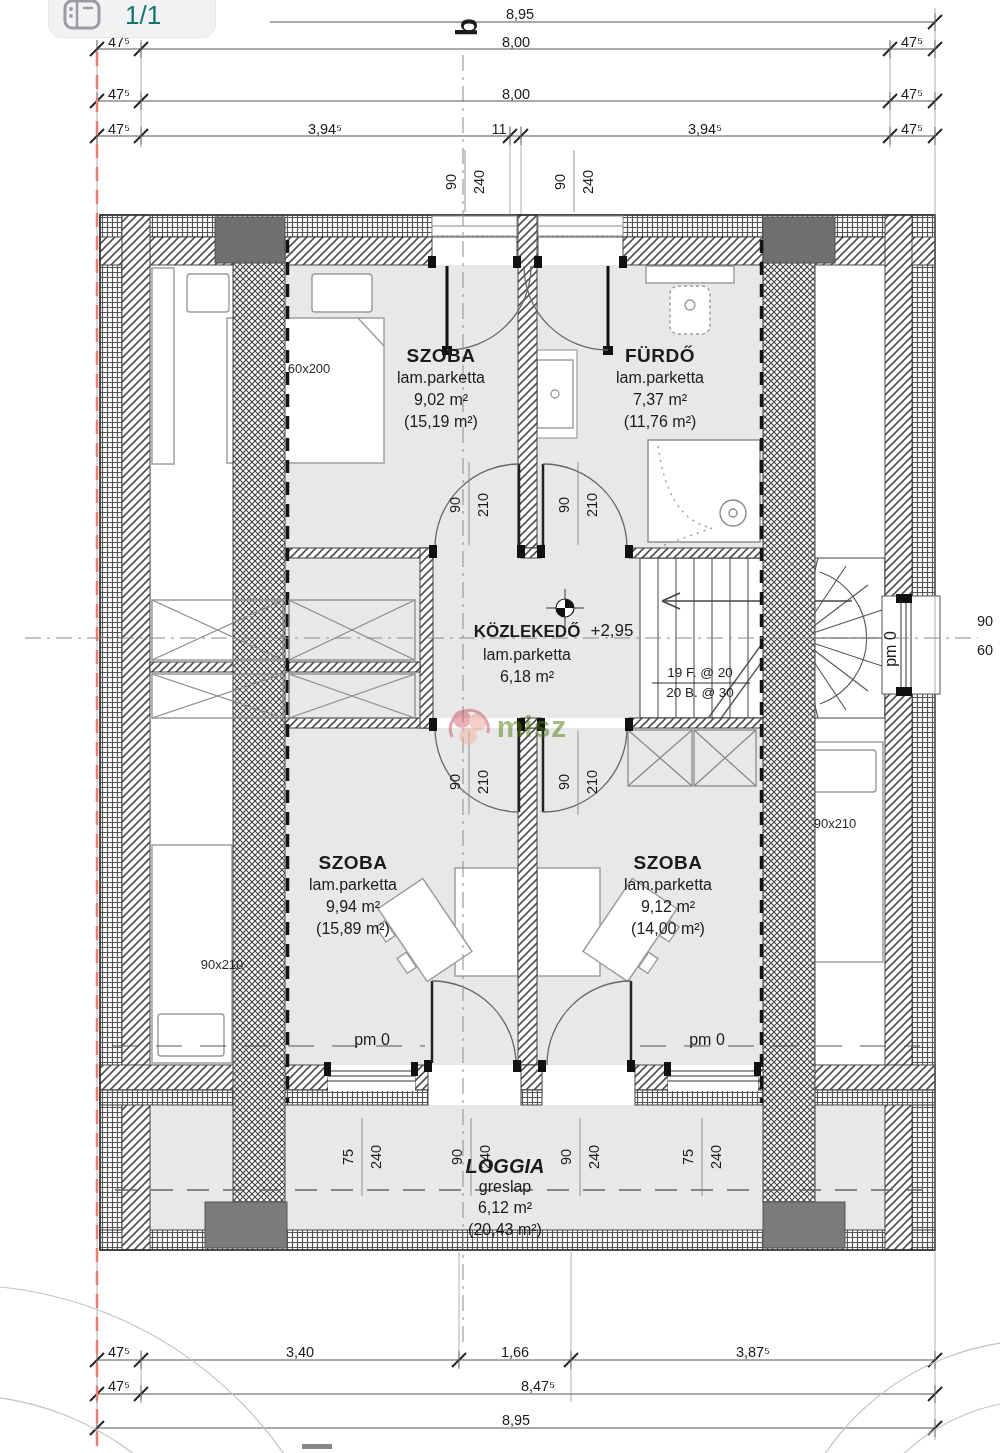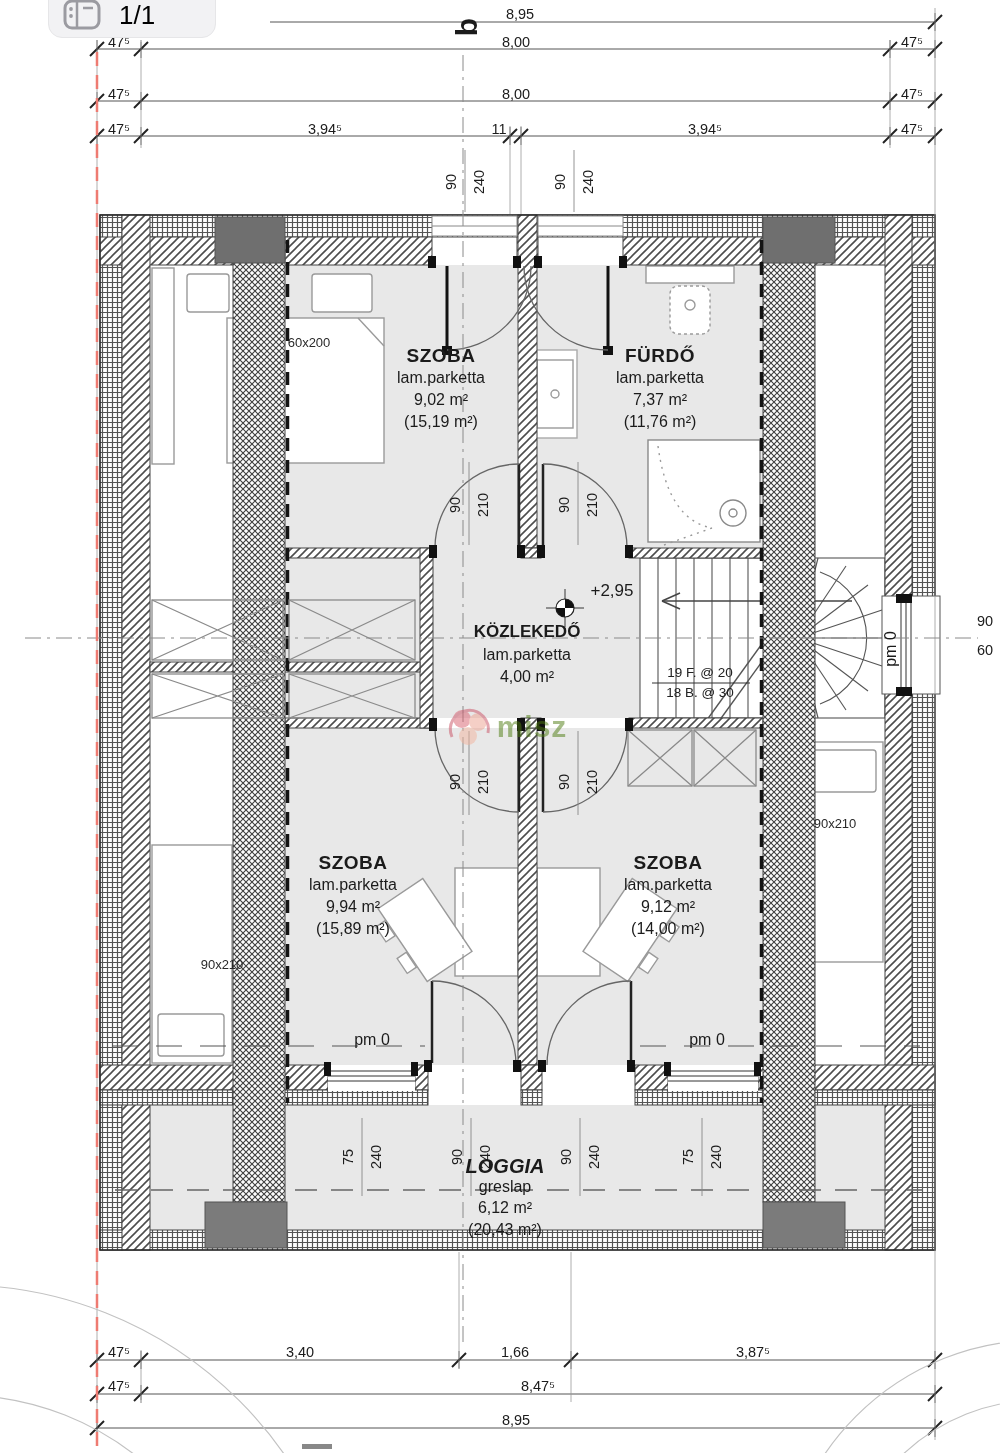--- a/index.html
+++ b/index.html
@@ -9,27 +9,27 @@
   .lbl{position:absolute;transform:translate(-50%,-50%);font-size:14.5px;color:#1b1b1b;
        white-space:nowrap;line-height:1;font-family:"Liberation Sans","DejaVu Sans",sans-serif;}
   .rot{transform:translate(-50%,-50%) rotate(-90deg);}
   .roomname{font-weight:bold;font-size:19px;letter-spacing:.5px;}
   .roomtxt{font-size:16px;}
   .kozname{font-weight:bold;font-size:17px;}
   .logname{font-weight:bold;font-size:20px;font-style:italic;}
   .small{font-size:13px;color:#2a2a2a;}
   .note{font-size:13.5px;color:#222;}
   .pm{font-size:16px;}
-  .lvl{font-size:17px;}
+  .lvl{font-size:17px;margin-top:40px;}
   .bmark{font-size:30px;font-weight:bold;}
   .wm{font-size:30px;color:#4d7c0f;opacity:.5;font-weight:bold;letter-spacing:1px;}
   #toolbar{position:absolute;left:48px;top:-14px;width:168px;height:52px;background:#f2f2f4;
            border:1px solid #e6e6e8;border-radius:14px;display:flex;align-items:flex-end;
            padding:0 14px 6px 14px;box-sizing:border-box;gap:16px;z-index:30;}
-  #pageind{color:#000000;font-size:26px;font-weight:500;}
+  #pageind{color:#0f766e;font-size:26px;font-weight:500;margin-left:6px;}
 </style>
 </head>
 <body>
 
 <div id="stage">
 
 <svg id="drawing" width="1000" height="1453" viewBox="0 0 1000 1453">
   <defs>
     <pattern id="mas" width="8" height="8" patternUnits="userSpaceOnUse">
       <rect width="8" height="8" fill="#ffffff"></rect>
@@ -377,41 +377,41 @@
 <div class="lbl" style="left:119px;top:129px">47⁵</div>
 <div class="lbl" style="left:325px;top:129px">3,94⁵</div>
 <div class="lbl" style="left:499px;top:129px">11</div>
 <div class="lbl" style="left:705px;top:129px">3,94⁵</div>
 <div class="lbl" style="left:912px;top:129px">47⁵</div>
 <div class="lbl rot" style="left:451px;top:182px">90</div>
 <div class="lbl rot" style="left:479px;top:182px">240</div>
 <div class="lbl rot" style="left:560px;top:182px">90</div>
 <div class="lbl rot" style="left:588px;top:182px">240</div>
 
-<div class="lbl small" style="left:309px;top:342px">60x200</div>
+<div class="lbl small" style="left:309px;top:368px">60x200</div>
 <div class="lbl roomname" style="left:441px;top:355px">SZOBA</div>
 <div class="lbl roomtxt" style="left:441px;top:378px">lam.parketta</div>
 <div class="lbl roomtxt" style="left:441px;top:400px">9,02 m²</div>
 <div class="lbl roomtxt" style="left:441px;top:422px">(15,19 m²)</div>
 <div class="lbl roomname" style="left:660px;top:355px">FÜRDŐ</div>
 <div class="lbl roomtxt" style="left:660px;top:378px">lam.parketta</div>
 <div class="lbl roomtxt" style="left:660px;top:400px">7,37 m²</div>
 <div class="lbl roomtxt" style="left:660px;top:422px">(11,76 m²)</div>
 
 <div class="lbl rot" style="left:455px;top:505px">90</div>
 <div class="lbl rot" style="left:483px;top:505px">210</div>
 <div class="lbl rot" style="left:564px;top:505px">90</div>
 <div class="lbl rot" style="left:592px;top:505px">210</div>
 
 <div class="lbl lvl" style="left:612px;top:590px">+2,95</div>
 <div class="lbl kozname" style="left:527px;top:631px">KÖZLEKEDŐ</div>
 <div class="lbl roomtxt" style="left:527px;top:655px">lam.parketta</div>
-<div class="lbl roomtxt" style="left:527px;top:677px">4,00 m²</div>
+<div class="lbl roomtxt" style="left:527px;top:677px">6,18 m²</div>
 <div class="lbl note" style="left:700px;top:673px">19 F. @ 20</div>
-<div class="lbl note" style="left:700px;top:693px">18 B. @ 30</div>
+<div class="lbl note" style="left:700px;top:693px">20 B. @ 30</div>
 <div class="lbl pm rot" style="left:891px;top:649px">pm 0</div>
 <div class="lbl" style="left:985px;top:621px">90</div>
 <div class="lbl" style="left:985px;top:650px">60</div>
 
 <div class="lbl rot" style="left:455px;top:782px">90</div>
 <div class="lbl rot" style="left:483px;top:782px">210</div>
 <div class="lbl rot" style="left:564px;top:782px">90</div>
 <div class="lbl rot" style="left:592px;top:782px">210</div>
 
 <div class="lbl roomname" style="left:353px;top:862px">SZOBA</div>

